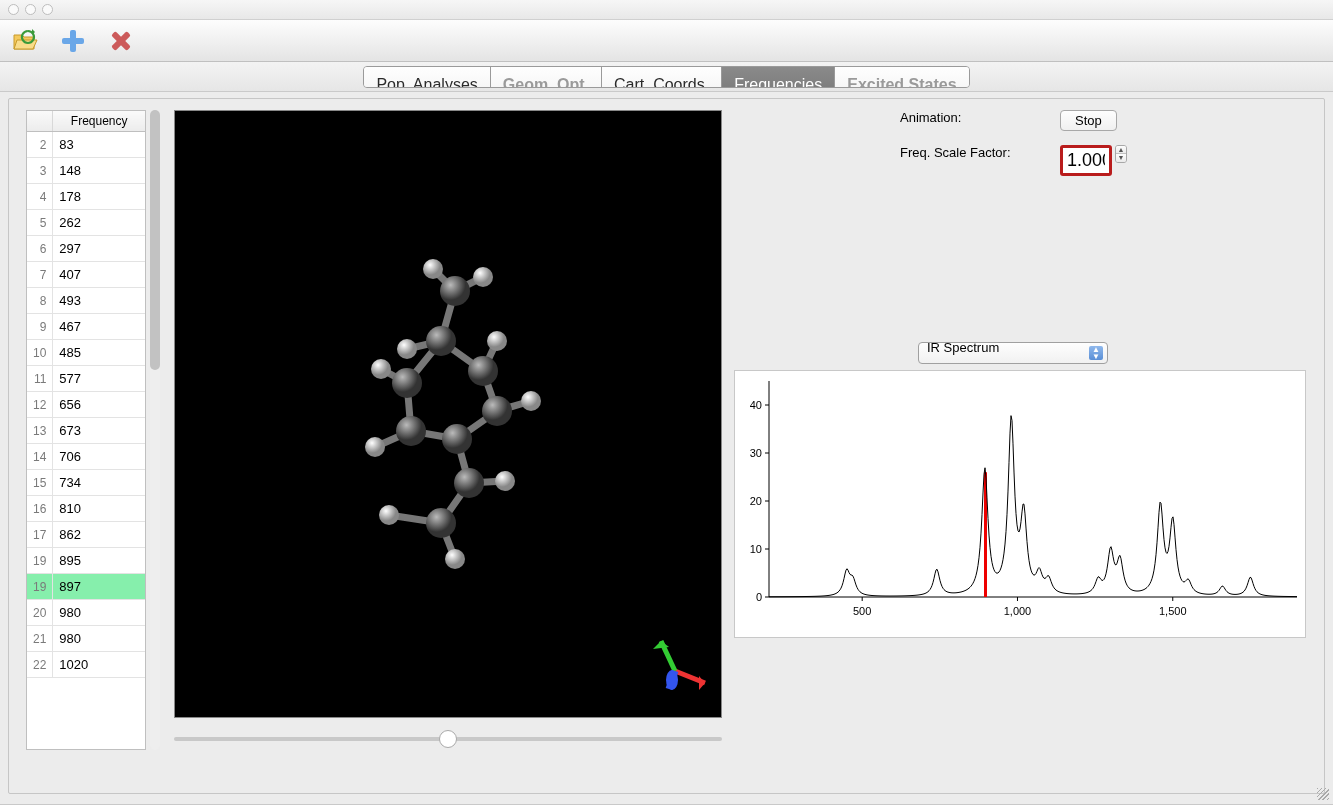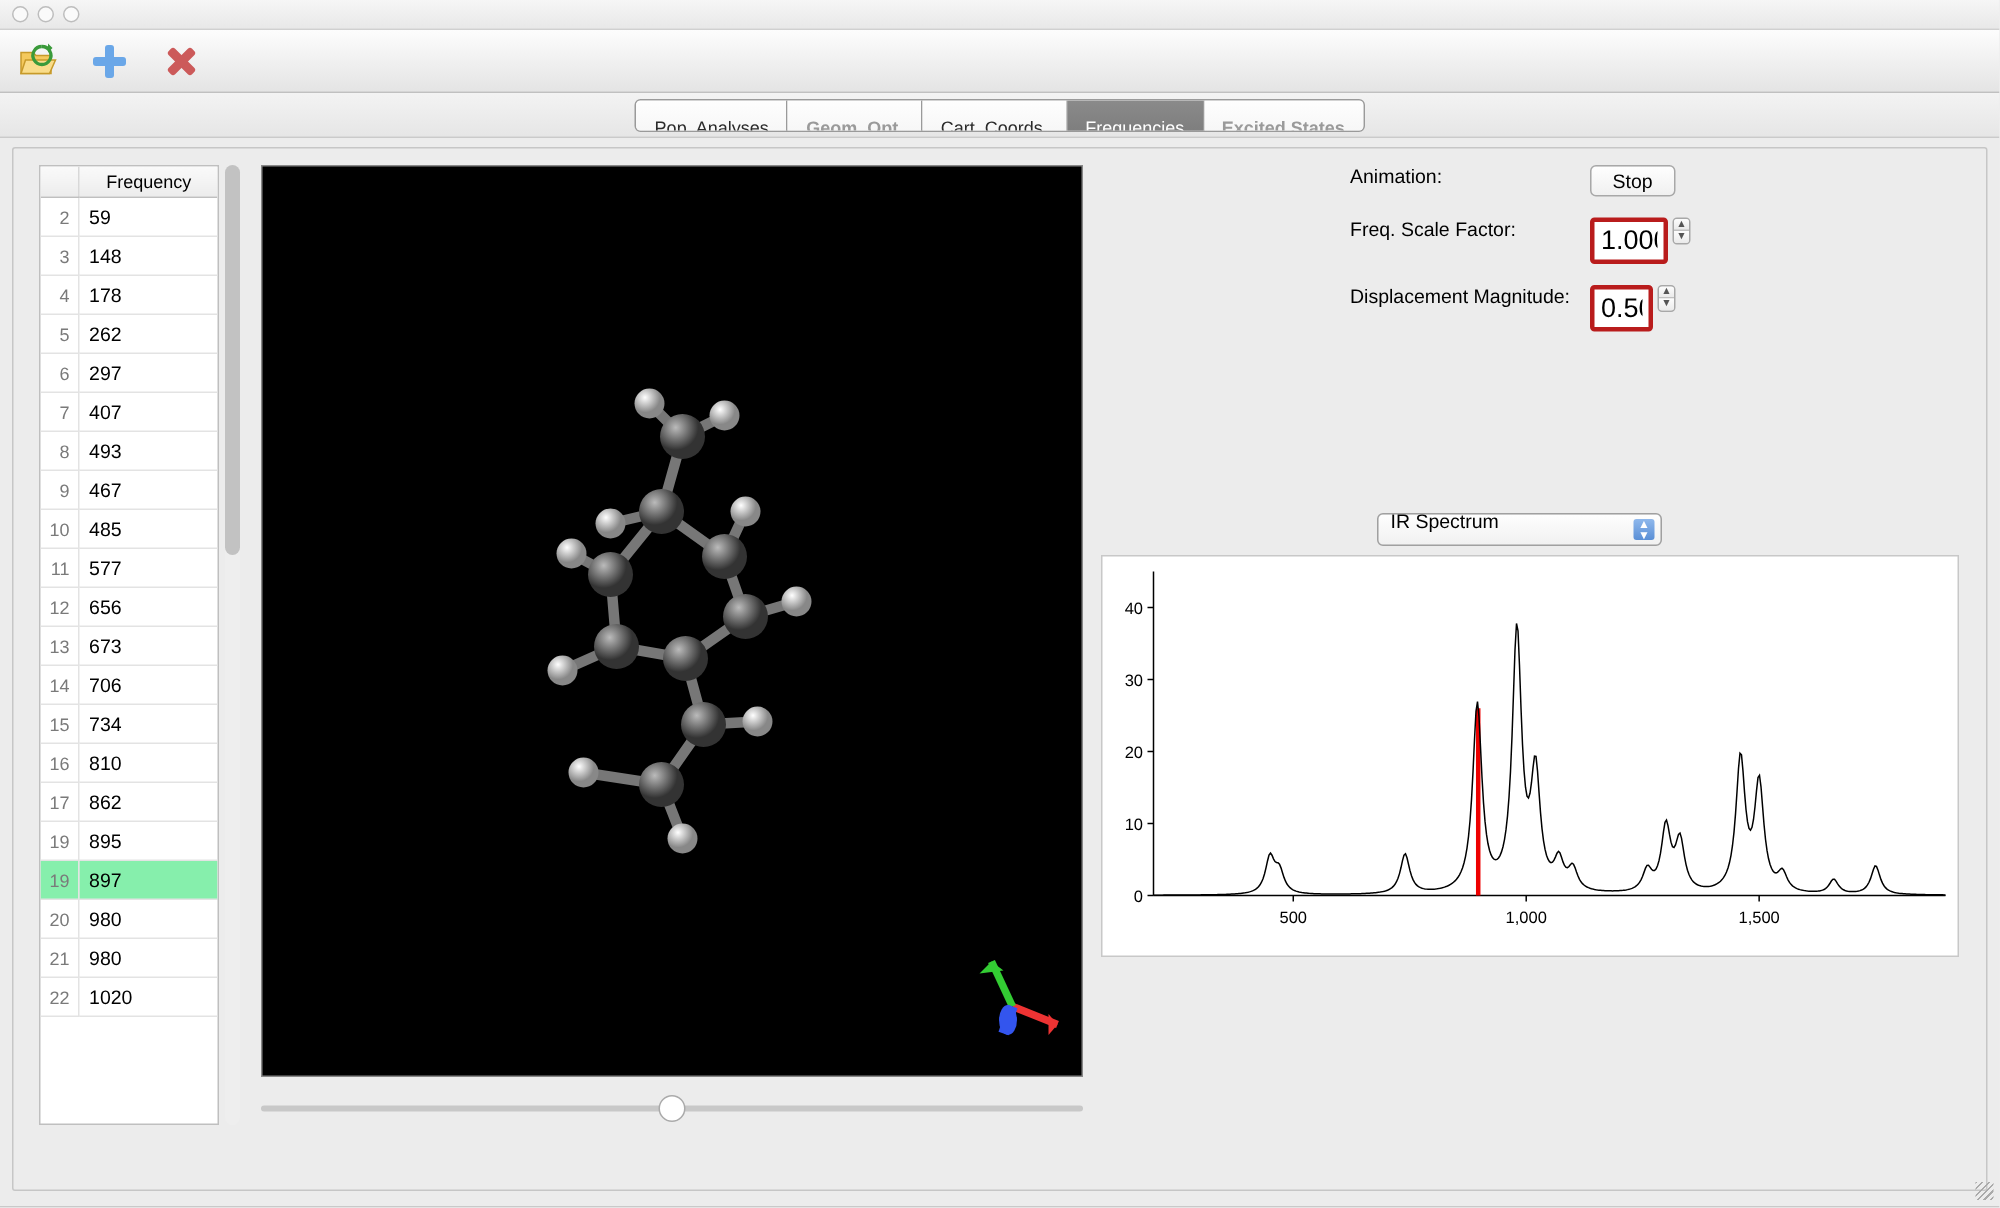--- a/index.html
+++ b/index.html
@@ -6,21 +6,21 @@
 body { background: #f0f0f0; width: 1333px; height: 805px; overflow: hidden; }
 
 .titlebar { height: 20px; background: linear-gradient(#f6f6f6,#e8e8e8); display:flex; align-items:center; padding-left:8px; gap:6px; border-bottom:1px solid #d0d0d0;}
 .traffic { width:11px; height:11px; border-radius:50%; border:1px solid #bdbdbd; background:#fafafa; }
 
 .toolbar { height:42px; background: linear-gradient(#fdfdfd,#e4e4e4); border-bottom:1px solid #c0c0c0; display:flex; align-items:center; padding-left:10px; gap:18px;}
 .tb-icon { width:30px; height:30px; display:flex; align-items:center; justify-content:center; }
 
 .tabbar-wrap { height:30px; background: linear-gradient(#f3f3f3,#e6e6e6); border-bottom:1px solid #cacaca; display:flex; align-items:center; justify-content:center;}
 .tabbar { display:flex; border:1px solid #9a9a9a; border-radius:4px; overflow:hidden; height:22px; }
-.tab { padding:18px 12px; font-size:12px; color:#2a2a2a; background:linear-gradient(#fefefe,#f1f1f1); border-right:1px solid #9a9a9a; display:flex; align-items:center; cursor:default;}
+.tab { padding:18px 12px; font-size:16px; color:#2a2a2a; background:linear-gradient(#fefefe,#f1f1f1); border-right:1px solid #9a9a9a; display:flex; align-items:center; cursor:default;}
 .tab:last-child{border-right:none;}
 .tab.disabled{ color:#9a9a9a;font-weight:bold; }
 .tab.active{ background:linear-gradient(#8a8a8a,#757575); color:#fff; }
 
 .content { position:relative; padding:10px 12px; height:calc(805px - 20px - 42px - 30px); background:#ececec; border-bottom:1px solid #c9c9c9;}
 .panel-border{ position:absolute; left:8px; right:8px; top:6px; bottom:10px; border:1px solid #c6c6c6; border-radius:2px; pointer-events:none;}
 
 .freq-table-wrap { position:absolute; left:26px; top:18px; width:120px; height:640px; background:#fff; border:1px solid #bfbfbf; overflow:hidden;}
 .freq-table { width:100%; border-collapse:collapse; font-size:13px;}
 .freq-table th{ background:linear-gradient(#fafafa,#ececec); border-bottom:1px solid #bfbfbf; font-weight:400; padding:3px 4px; font-size:12px; text-align:center;}
@@ -104,21 +104,21 @@
     <table class="freq-table">
       <thead>
           <tr>
         <th></th>
         <th>Frequency</th>
       </tr>
         </thead>
       <tbody id="freq-tbody">
           <tr>
             <td>2</td>
-            <td>59</td>
+            <td>83</td>
           </tr>
           <tr>
             <td>3</td>
             <td>148</td>
           </tr>
           <tr>
             <td>4</td>
             <td>178</td>
           </tr>
           <tr>
@@ -272,28 +272,20 @@
       <button class="mac-btn">Stop</button>
     </div>
     <div class="ctrl-row">
       <div class="ctrl-label">Freq. Scale Factor:</div>
       <input class="num-input" value="1.0000" style="">
       <div class="stepper">
           <span>▲</span>
           <span>▼</span>
         </div>
     </div>
-    <div class="ctrl-row">
-      <div class="ctrl-label">Displacement Magnitude:</div>
-      <input class="num-input" style="width: 42px;" value="0.50">
-      <div class="stepper">
-          <span>▲</span>
-          <span>▼</span>
-        </div>
-    </div>
   </div>
 
   <div class="spectrum-select">
     <div class="mac-select">
       <span>IR Spectrum</span>
       <div class="mac-select-arrows">
           <span>▲</span>
           <span>▼</span>
         </div>
     </div>

